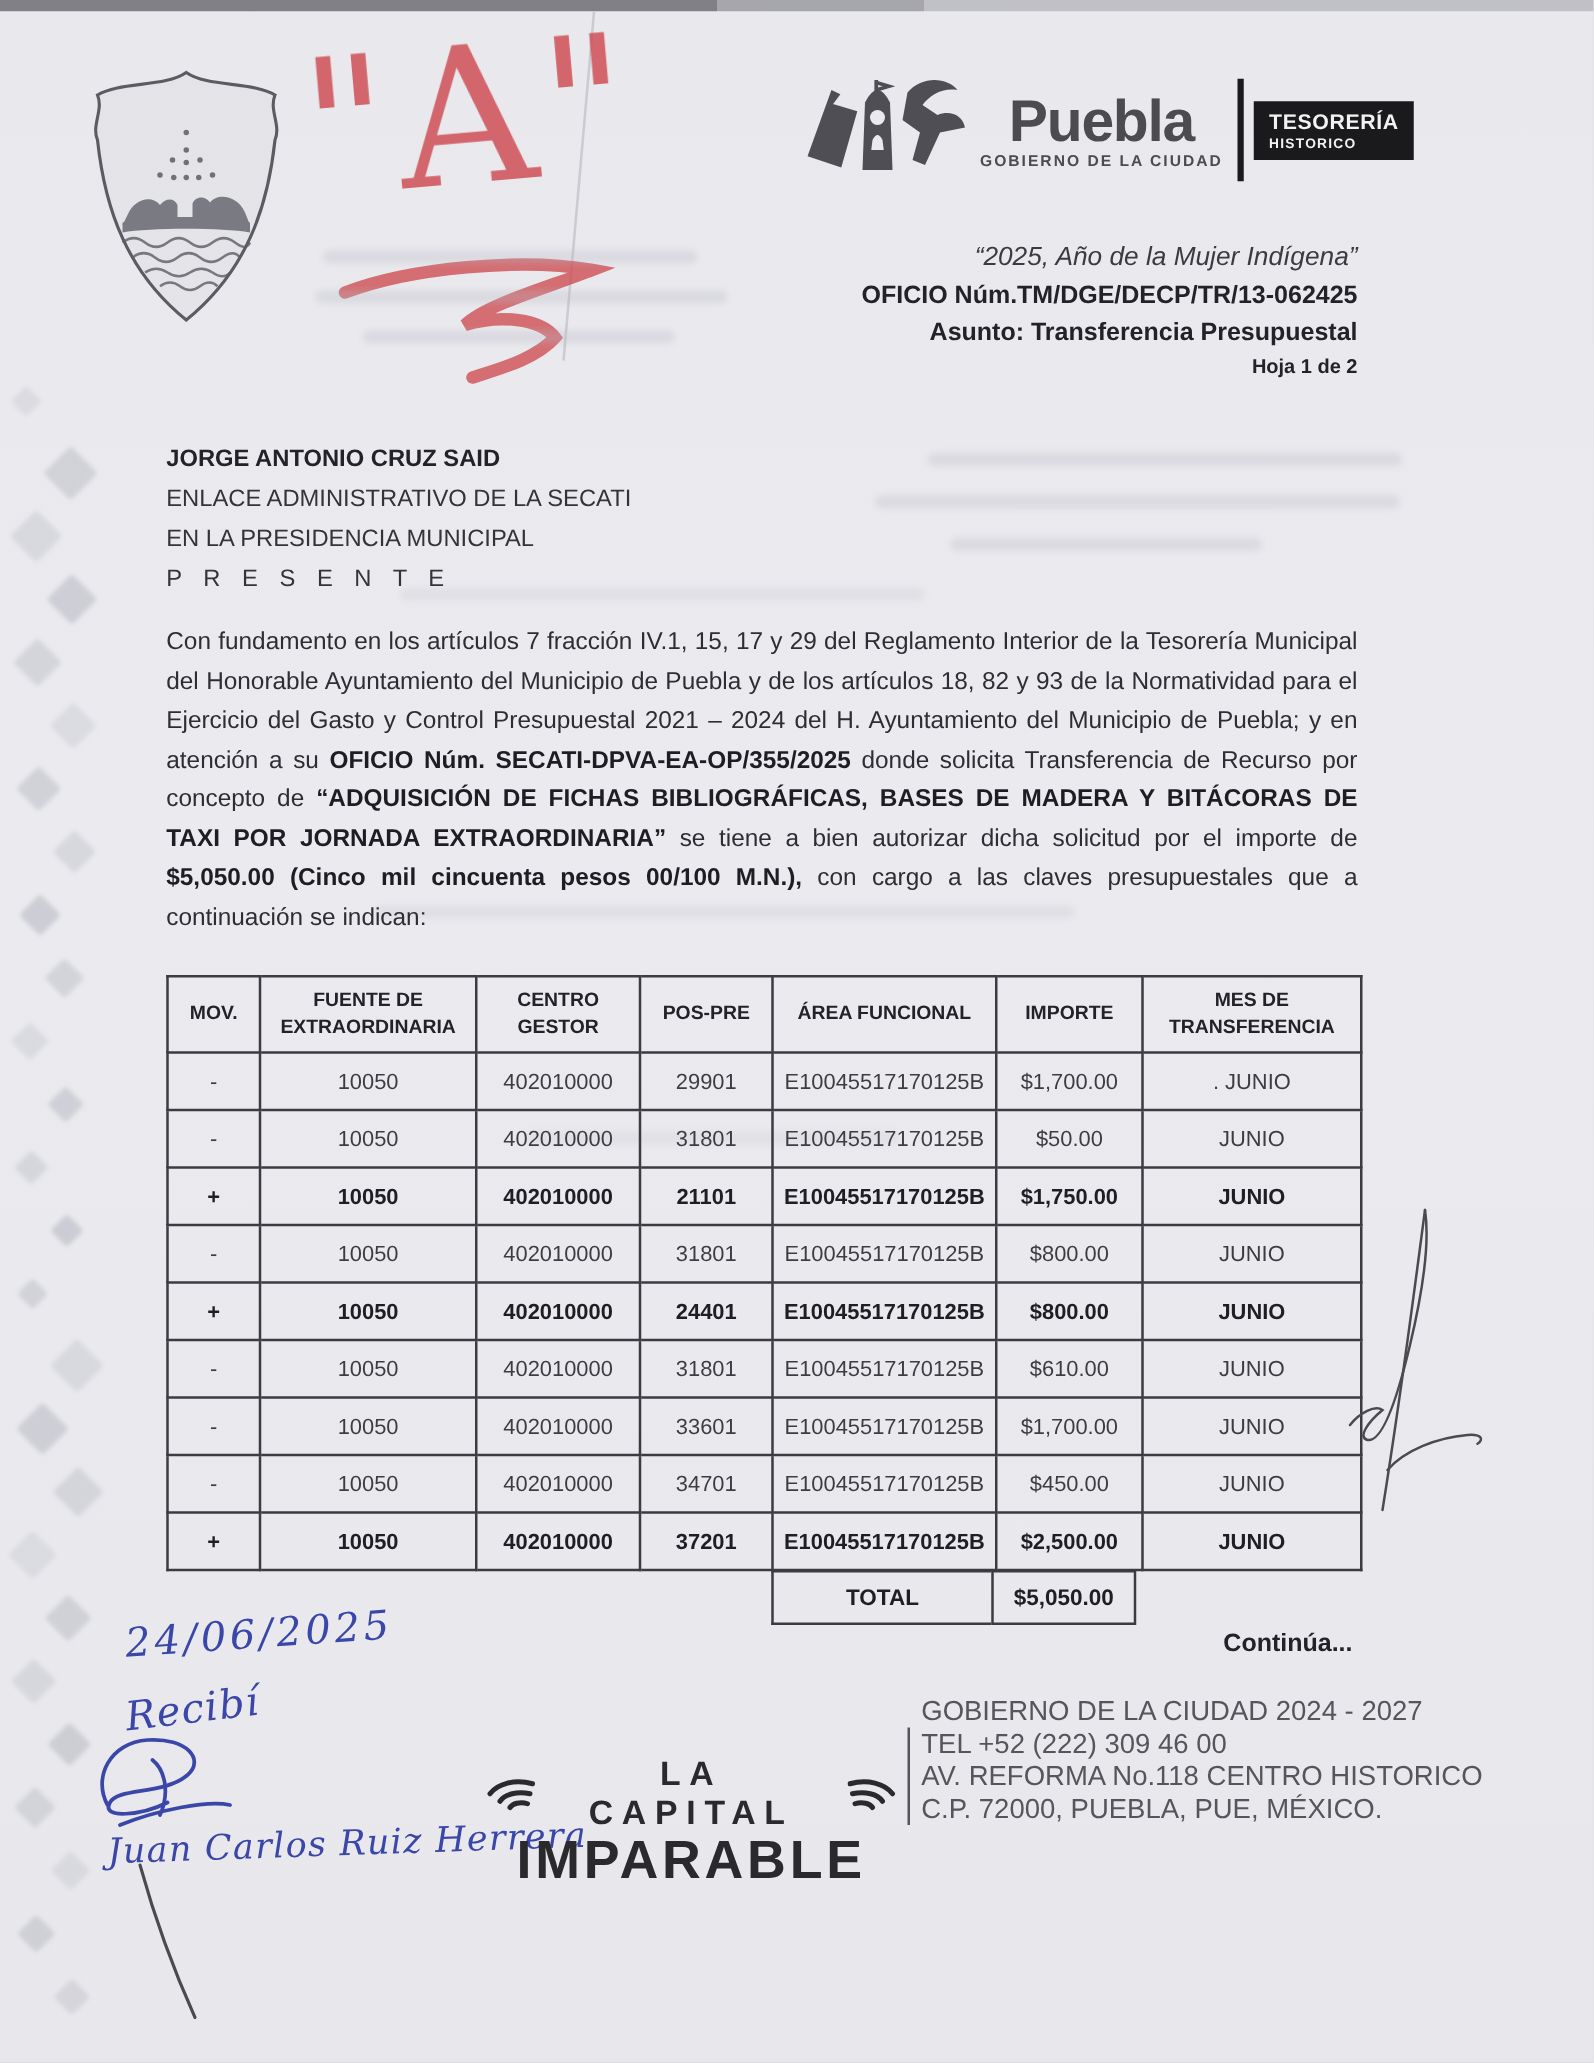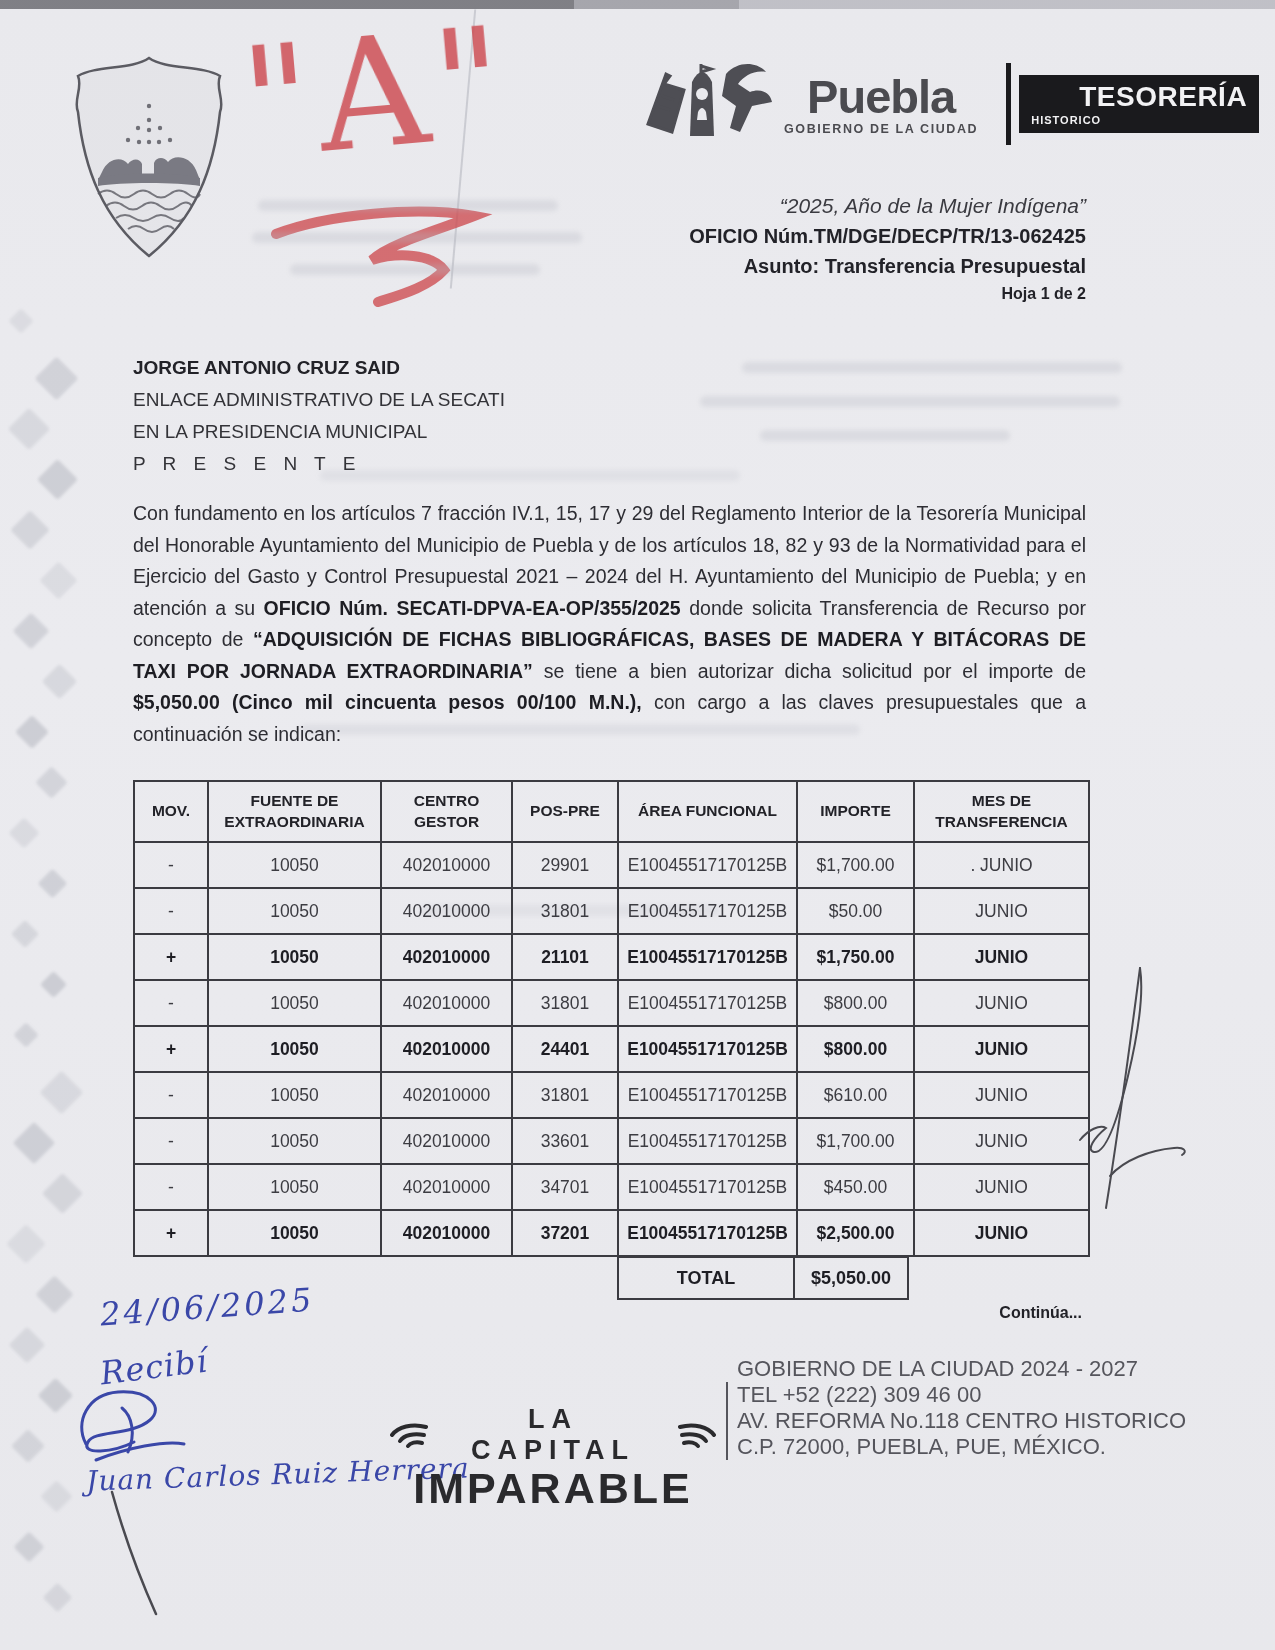--- a/index.html
+++ b/index.html
@@ -15,26 +15,26 @@
   
   .crest{position:absolute;left:58px;top:50px;}
   
   .red-a{position:absolute;left:242px;top:18px;font-size:152px;line-height:1;
          color:#cd4a50;font-family:"DejaVu Serif",serif;transform:rotate(-5deg);
          opacity:.82;filter:blur(.5px);letter-spacing:6px;}
   .red-squiggle{position:absolute;left:268px;top:190px;}
   
   .logo-row{position:absolute;left:640px;top:58px;display:flex;align-items:center;}
   .logo-icons{margin-right:8px;}
-  .wordmark-block{display:flex;flex-direction:column;align-items:center;margin-right:28px;}
+  .wordmark-block{display:flex;flex-direction:column;align-items:center;margin-right:12px;}
   .wordmark{font-size:47px;font-weight:bold;color:#4b4b50;letter-spacing:-1px;line-height:1;}
   .tagline{font-size:12.5px;font-weight:bold;color:#4b4b50;letter-spacing:1.6px;margin-top:2px;}
   .badge-divider{width:5px;height:82px;background:#1a1a1d;margin-right:8px;}
   .badge{background:#1a1a1d;color:#f2f2f4;padding:8px 12px 7px 12px;}
-  .badge-line1{font-size:28px;font-weight:bold;letter-spacing:.5px;line-height:1;margin-left:48px;}
+  .badge-line1{font-size:17px;font-weight:bold;letter-spacing:.5px;line-height:1;}
   .badge-line2{font-size:11px;font-weight:bold;letter-spacing:1px;margin-top:3px;}
   
   .hdr-lines{position:absolute;right:190px;top:194px;width:700px;text-align:right;right:190px;}
   .hdr-lines{right:calc(1275px - 1086px);}
   .motto{font-size:21px;font-style:italic;color:#3a3a40;margin-bottom:7px;}
   .oficio{font-size:20px;font-weight:bold;color:#222228;margin-bottom:7px;}
   .asunto{font-size:20px;font-weight:bold;color:#222228;margin-bottom:7px;}
   .hoja{font-size:16px;font-weight:bold;color:#222228;}
   
   .addressee{position:absolute;left:133px;top:352px;font-size:19px;color:#333338;line-height:32px;}
@@ -57,21 +57,21 @@
   .total-value{width:112px;}
   
   .hw{position:absolute;color:#3a47a8;font-family:"DejaVu Serif",serif;font-style:italic;}
   .hw-date{left:100px;top:1288px;font-size:32px;transform:rotate(-4deg);letter-spacing:3px;}
   .hw-recibi{left:100px;top:1348px;font-size:32px;transform:rotate(-7deg);letter-spacing:1px;}
   .hw-name{left:86px;top:1458px;font-size:28px;transform:rotate(-2deg);letter-spacing:1px;white-space:nowrap;}
   .hw-sign{position:absolute;left:66px;top:1382px;}
   .pencil-line{position:absolute;left:100px;top:1488px;}
   .table-flourish{position:absolute;left:1066px;top:958px;}
   
-  .continua{position:absolute;right:calc(1275px - 1082px);top:1304px;font-size:16px;font-weight:bold;color:#222228;}
+  .continua{position:absolute;right:calc(1275px - 1082px);top:1304px;font-size:20px;font-weight:bold;color:#222228;}
   .campaign{position:absolute;left:388px;top:1404px;width:330px;text-align:center;color:#2a2a2d;}
   .campaign-top{display:flex;align-items:center;justify-content:center;gap:18px;}
   .campaign-l1{font-size:27px;font-weight:bold;letter-spacing:7px;}
   .campaign-l2{font-size:43px;font-weight:bold;letter-spacing:3px;margin-top:-2px;}
   .addr-block{position:absolute;left:737px;top:1356px;font-size:22px;color:#55555c;line-height:26px;}
   .addr-bar{border-left:2.5px solid #55555c;padding-left:9px;margin-left:-11px;}
   
   .ghost{position:absolute;background:#b6b8c2;opacity:.30;filter:blur(2.5px);border-radius:6px;height:11px;}
   svg{display:block;}
 </style>

